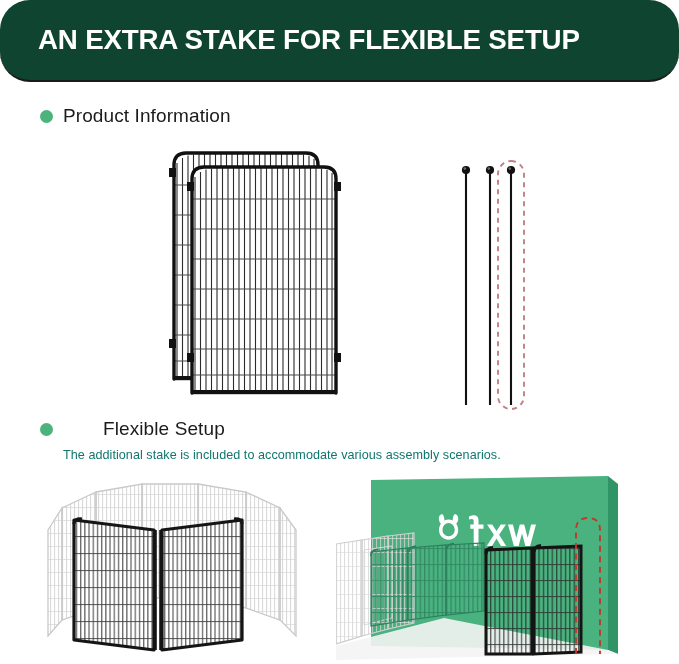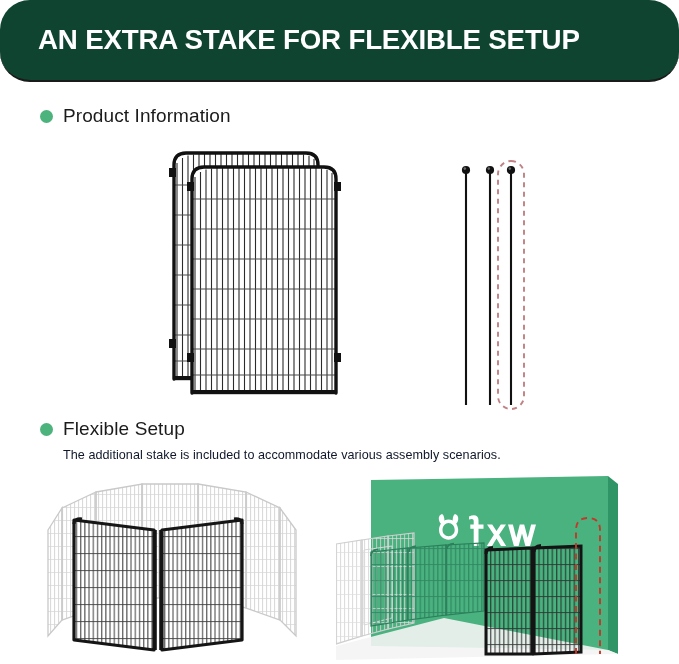--- a/index.html
+++ b/index.html
@@ -35,24 +35,24 @@
   .bullet {
     width: 13px; height: 13px; border-radius: 50%;
     background: #4cb37c; margin-right: 10px; flex: none;
   }
   .section-title {
     font-size: 19px; color: #1b1b1b; font-weight: normal;
     font-family: "Liberation Sans", sans-serif;
     letter-spacing: 0.1px;
   }
   #sec1 { left: 40px; top: 105px; }
-  #sec2 { left: 40px; top: 418px; }
+  #sec2 { left: 40px; top: 418px; gap: 40px; }
   .section-sub {
     position: absolute; left: 63px; top: 448px;
-    font-size: 12.6px; color: #0f172a; letter-spacing: 0.05px;
+    font-size: 12.6px; color: #0f766e; letter-spacing: 0.05px;
     font-family: "Liberation Sans", sans-serif;
   }
 
   
   .art { position: absolute; }
   #art-panels  { left: 160px; top: 143px; width: 210px; height: 265px; }
   #art-stakes  { left: 440px; top: 155px; width: 110px; height: 260px; }
   #art-pen     { left: 38px;  top: 468px; width: 282px; height: 190px; }
   #art-wall    { left: 336px; top: 468px; width: 330px; height: 192px; }
   .art svg { display: block; width: 100%; height: 100%; }

